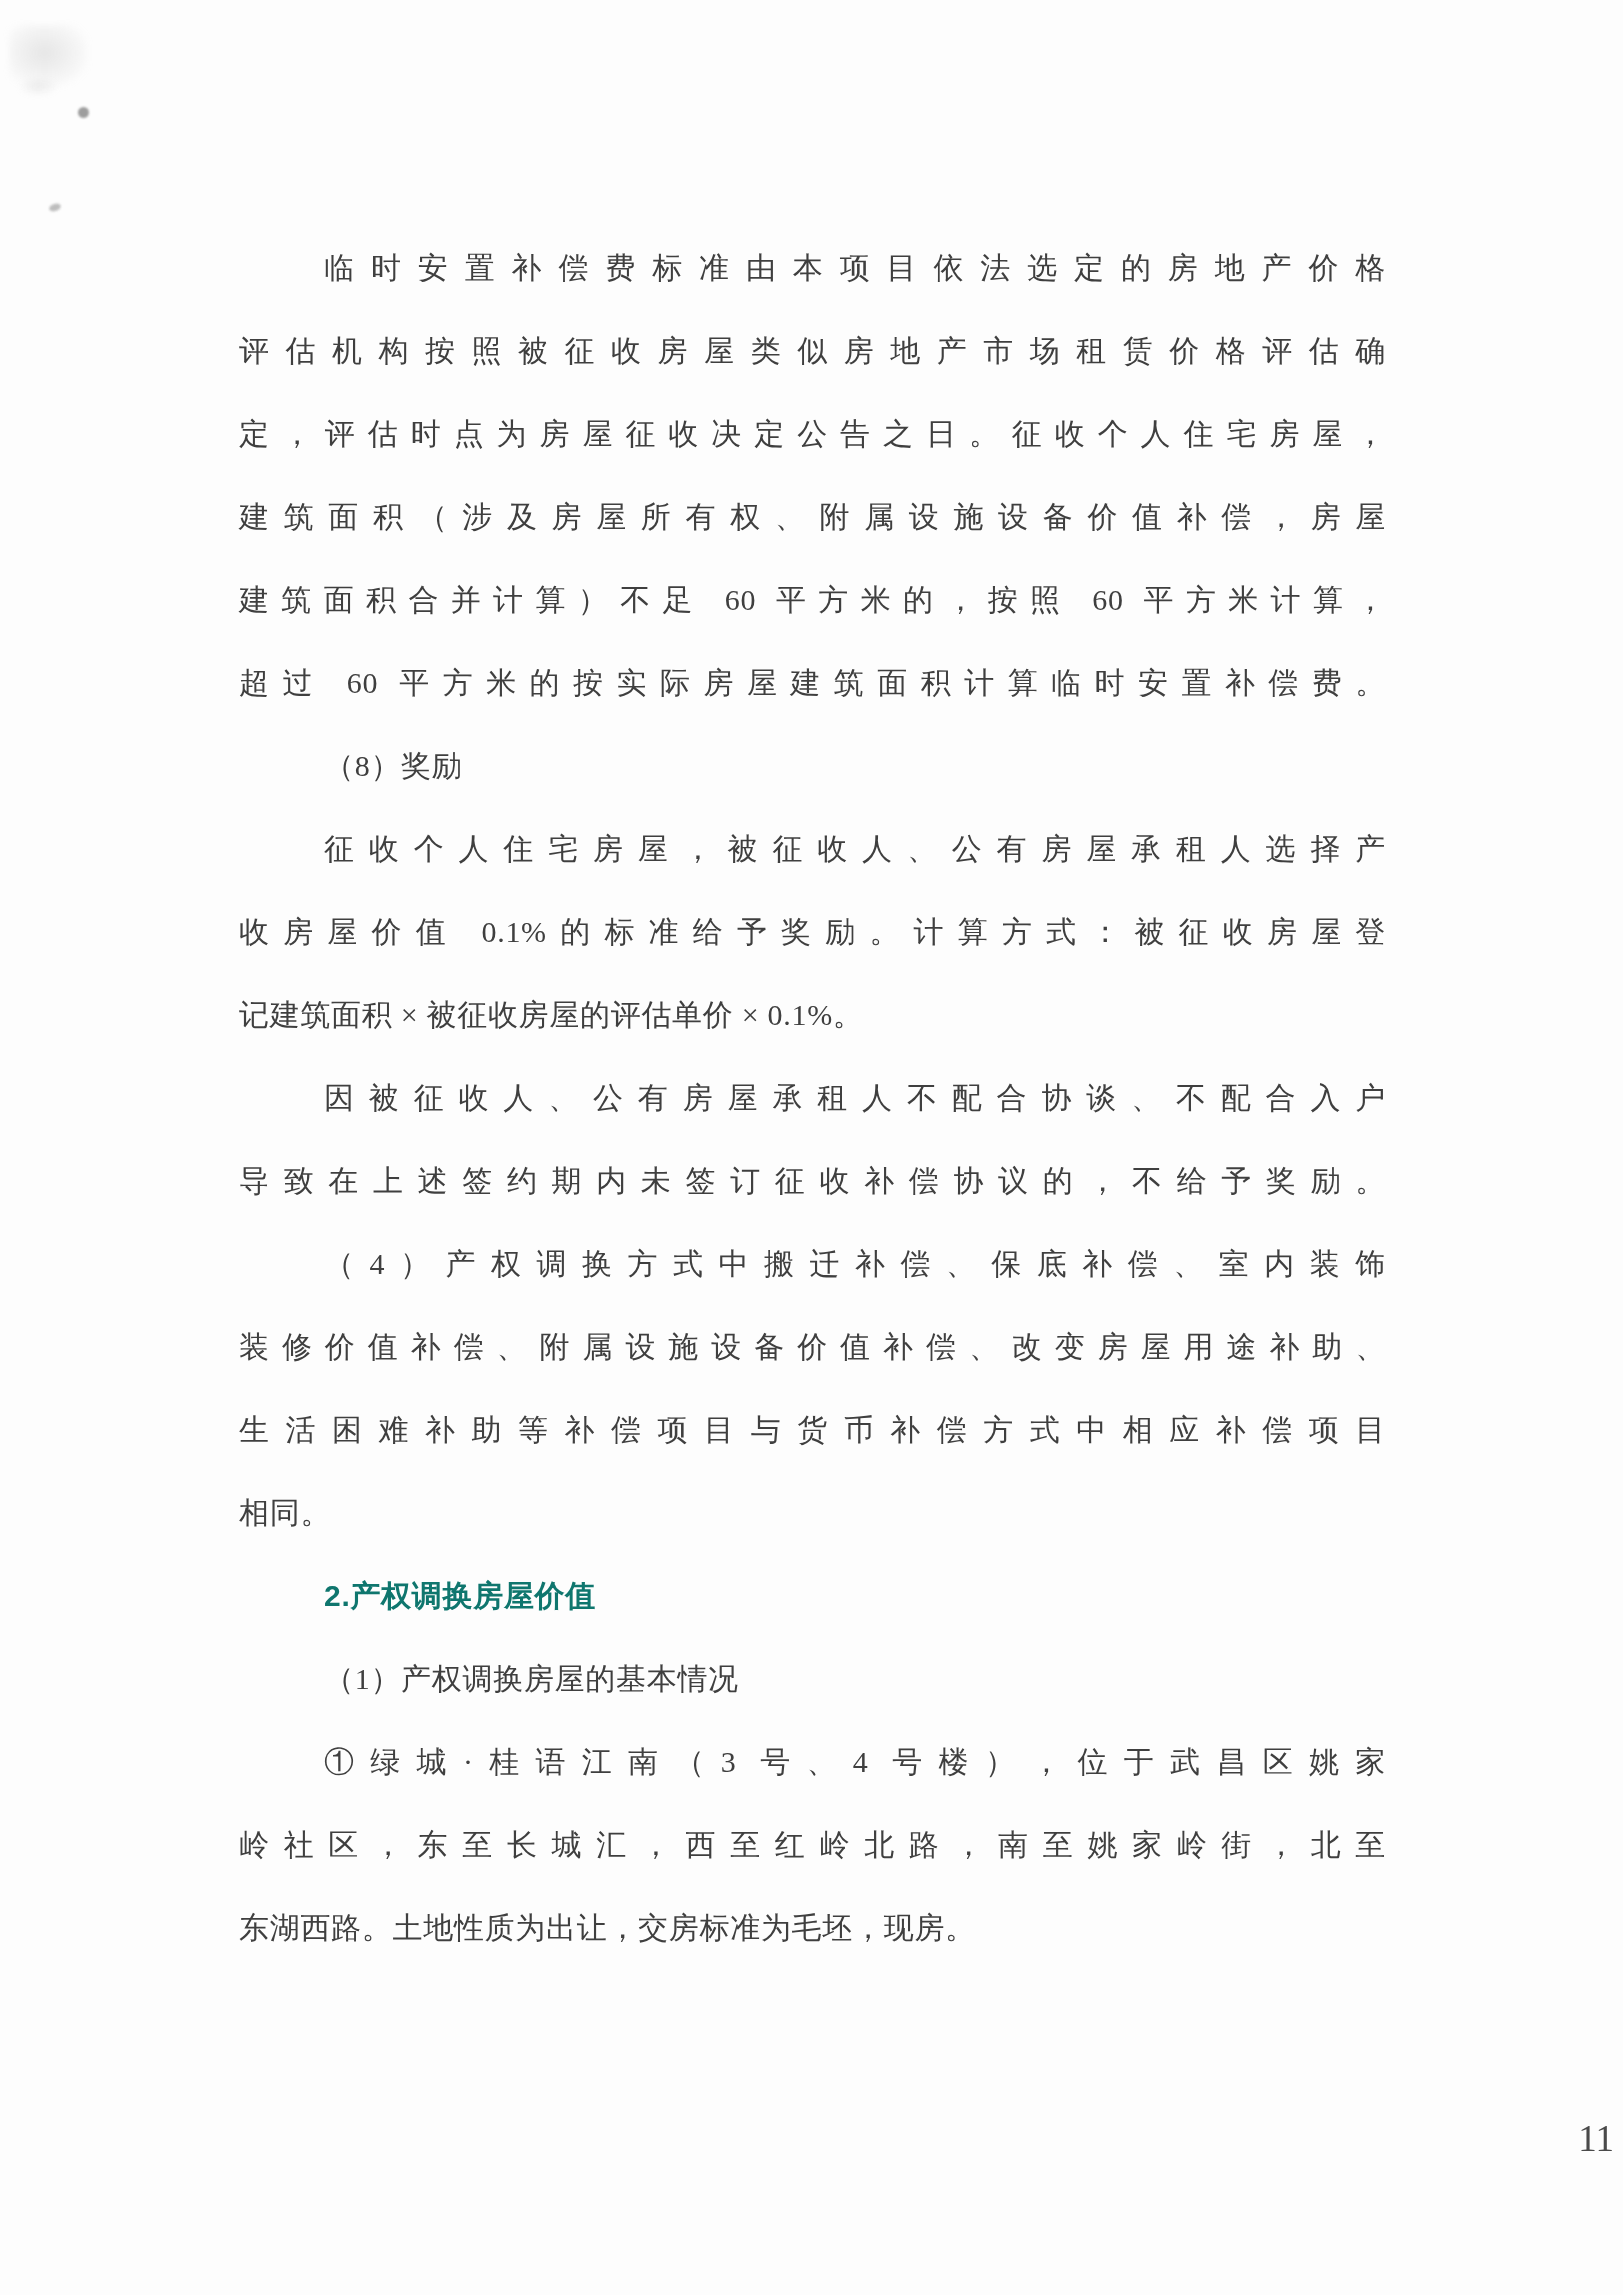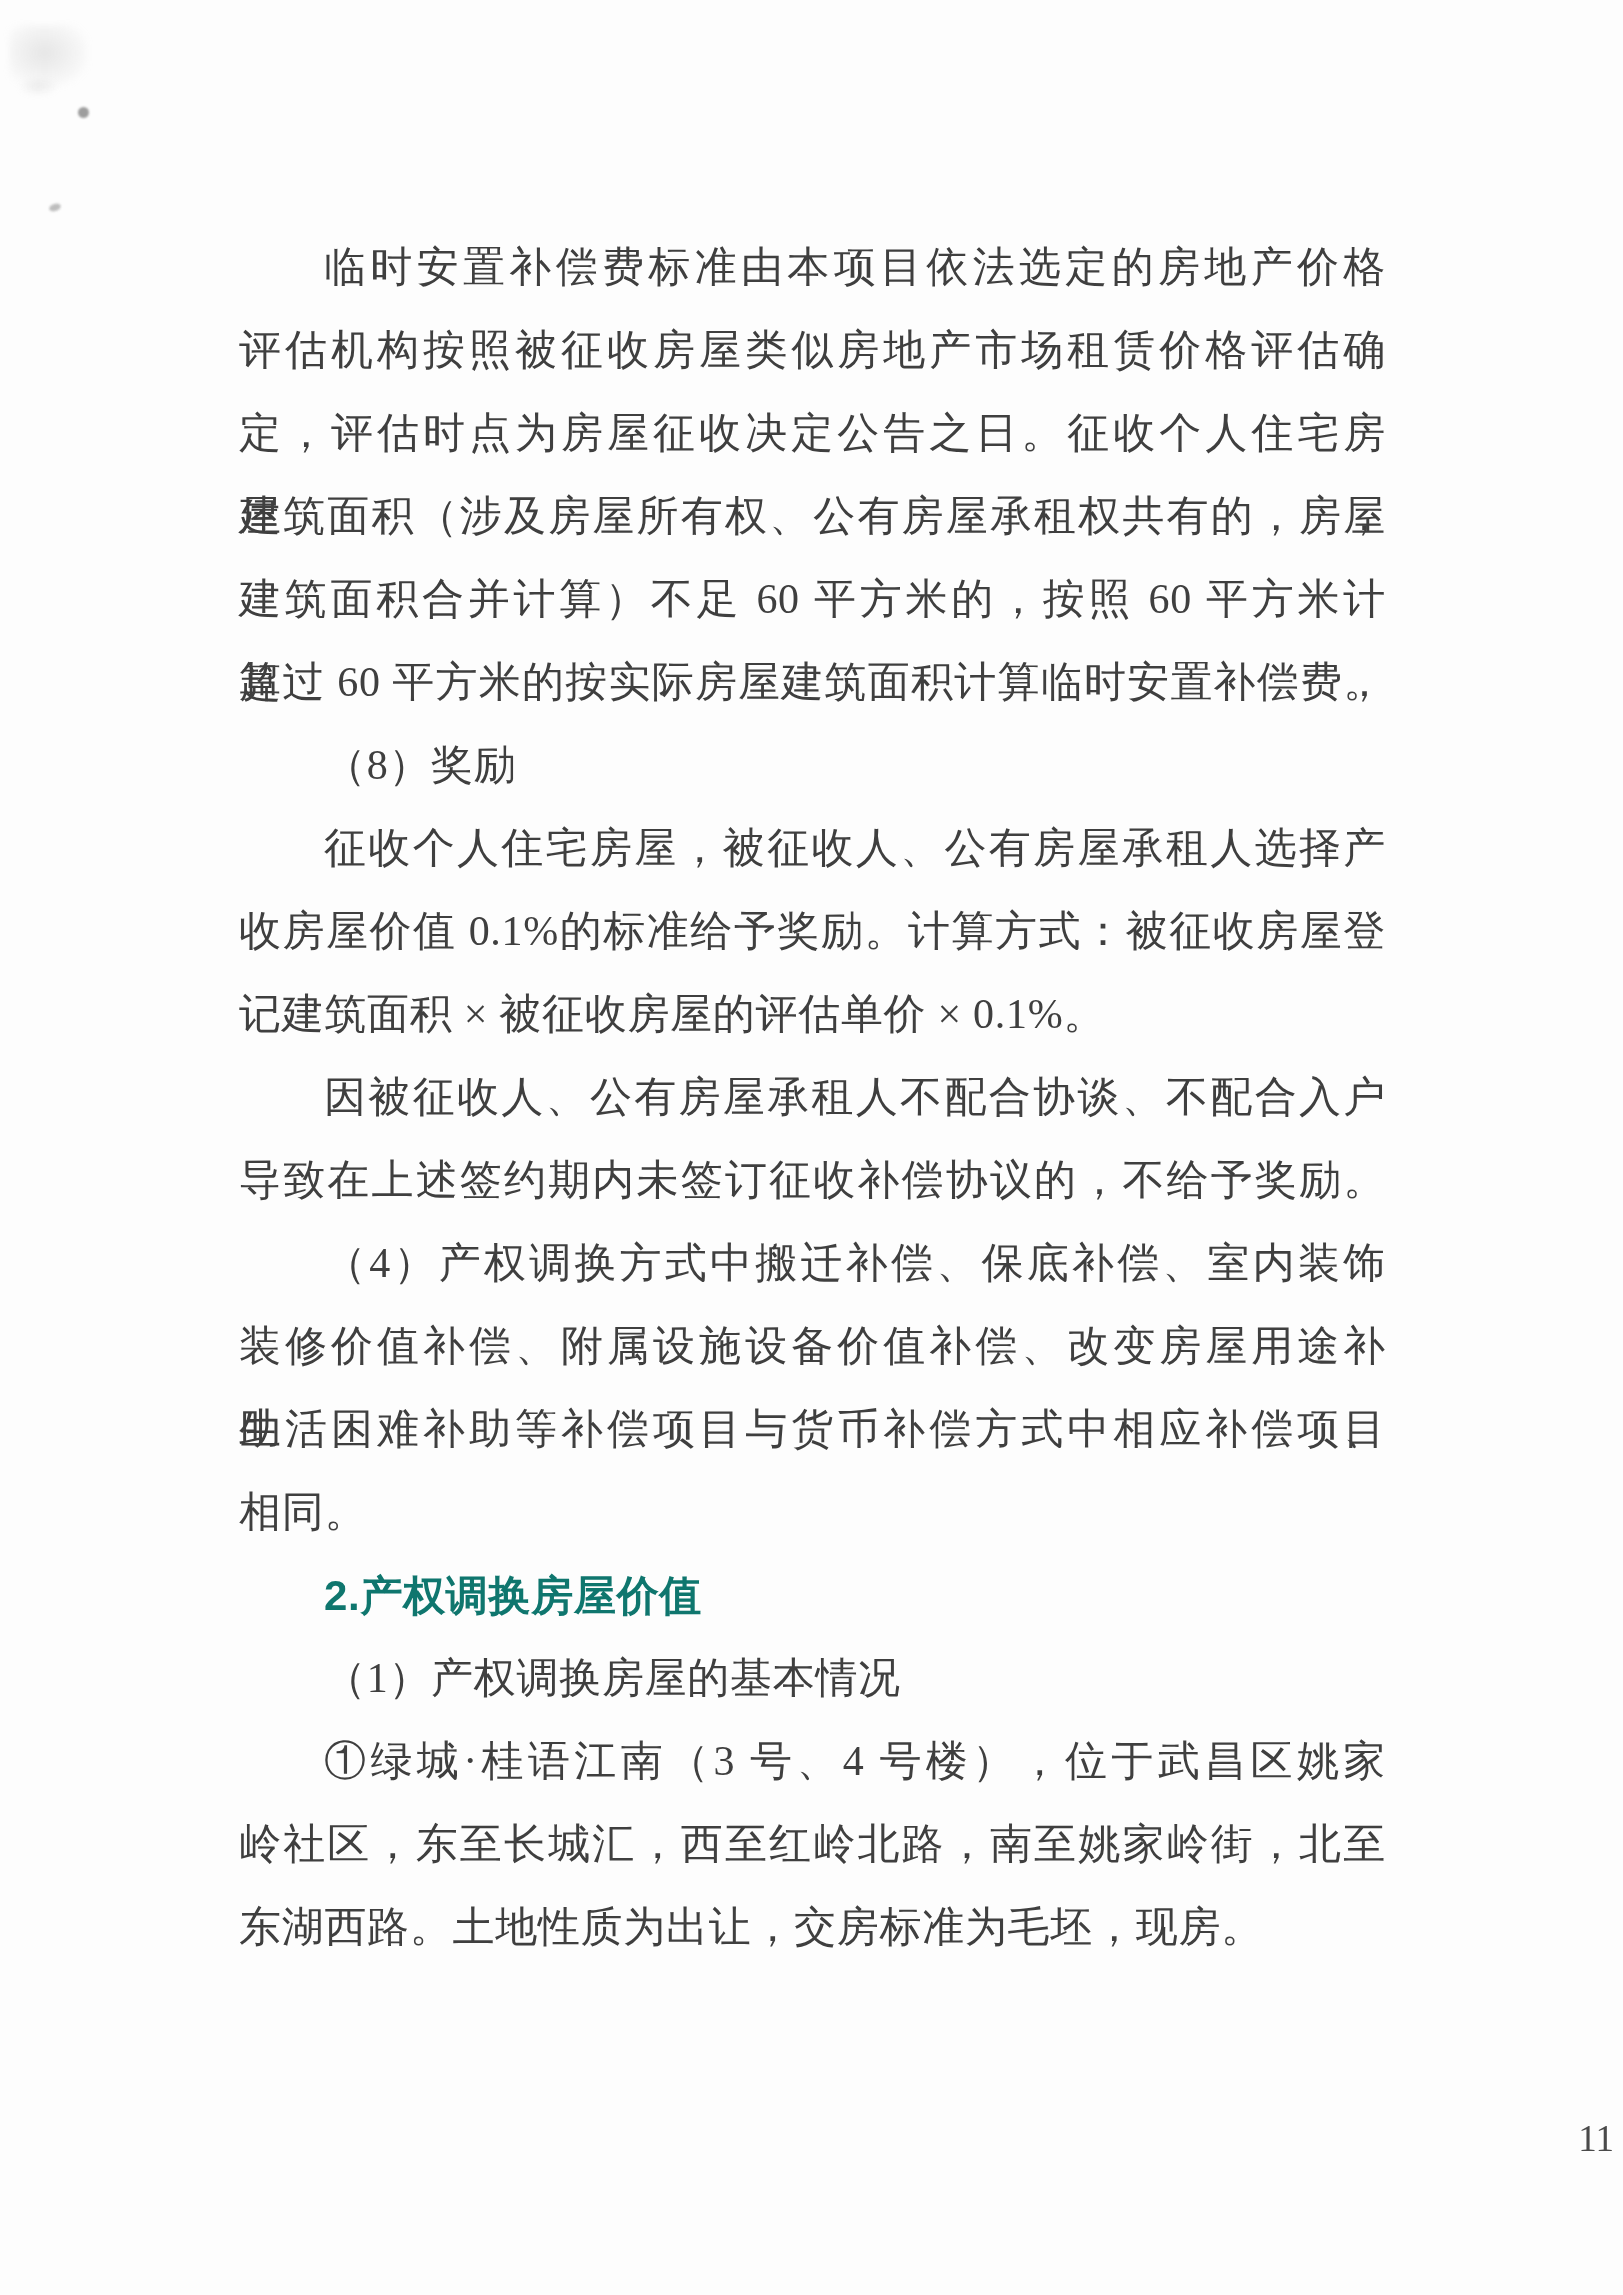--- a/index.html
+++ b/index.html
@@ -14,21 +14,21 @@
   }
   .text-block{
     position:absolute;
     left:239px;
     top:226px;
     width:1147px;
   }
   .line{
     height:83px;
     line-height:83px;
-    font-size:42px;
+    font-size:30px;
     letter-spacing:0.7px;
   }
   .full{
     text-align:justify;
     text-align-last:justify;
   }
   .indent{
     text-indent:85px;
   }
   .bold{
@@ -74,21 +74,21 @@
 
   <span class="smudge-a"></span>
   <span class="smudge-d"></span>
   <span class="smudge-b"></span>
   <span class="smudge-c"></span>
 
   <div class="text-block">
     <div class="line indent full">临时安置补偿费标准由本项目依法选定的房地产价格</div>
     <div class="line full">评估机构按照被征收房屋类似房地产市场租赁价格评估确</div>
     <div class="line full">定，评估时点为房屋征收决定公告之日。征收个人住宅房屋，</div>
-    <div class="line full">建筑面积（涉及房屋所有权、公有房屋承租权共有的，房屋</div>
+    <div class="line full">建筑面积（涉及房屋所有权、附属设施设备价值补偿，房屋</div>
     <div class="line full">建筑面积合并计算）不足 60 平方米的，按照 60 平方米计算，</div>
     <div class="line full">超过 60 平方米的按实际房屋建筑面积计算临时安置补偿费。</div>
     <div class="line indent">（8）奖励</div>
     <div class="line indent full">征收个人住宅房屋，被征收人、公有房屋承租人选择产</div>
     <div class="line full">收房屋价值 0.1%的标准给予奖励。计算方式：被征收房屋登</div>
     <div class="line">记建筑面积 × 被征收房屋的评估单价 × 0.1%。</div>
     <div class="line indent full">因被征收人、公有房屋承租人不配合协谈、不配合入户</div>
     <div class="line full">导致在上述签约期内未签订征收补偿协议的，不给予奖励。</div>
     <div class="line indent full">（4）产权调换方式中搬迁补偿、保底补偿、室内装饰</div>
     <div class="line full">装修价值补偿、附属设施设备价值补偿、改变房屋用途补助、</div>

